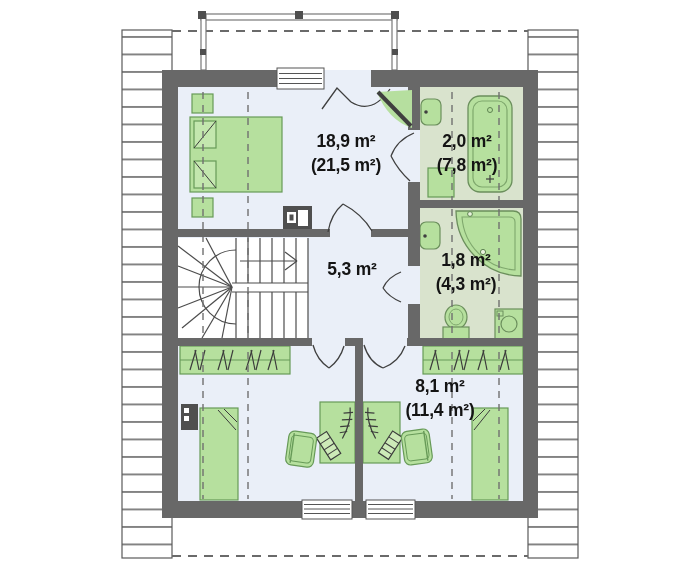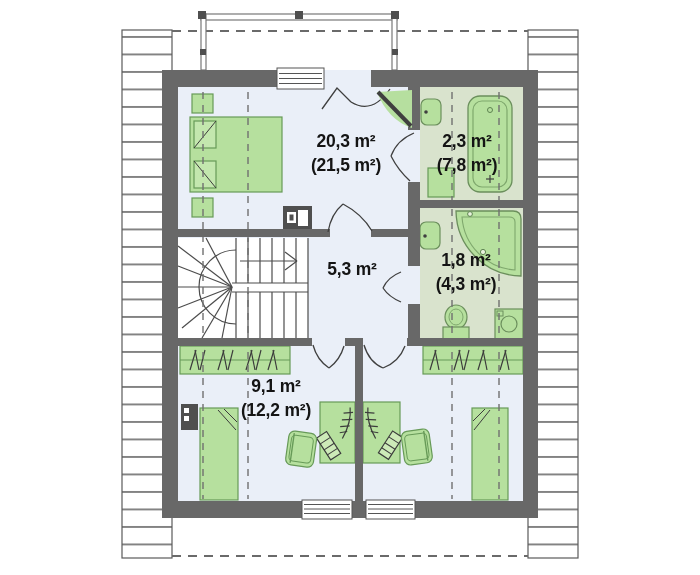--- a/index.html
+++ b/index.html
@@ -297,31 +297,31 @@
     <path d="M 313,345 Q 317,360 329,368"></path>
     <path d="M 329,368 Q 340,360 344,346"></path>
   </g>
   <g stroke="#3f3f3f" stroke-width="1.3" fill="none">
     <path d="M 364,345 Q 369,362 383,368"></path>
     <path d="M 383,368 Q 399,362 405,346"></path>
   </g>
 </svg>
 
 <div class="lbl" style="left:346px;top:129px">
-  <div>20,3 m²</div>
+  <div>18,9 m²</div>
   <div>(21,5 m²)</div>
 </div>
 <div class="lbl" style="left:467px;top:129px">
-  <div>2,3 m²</div>
+  <div>2,0 m²</div>
   <div>(7,8 m²)</div>
 </div>
 <div class="lbl" style="left:466px;top:248px">
   <div>1,8 m²</div>
   <div>(4,3 m²)</div>
 </div>
 <div class="lbl" style="left:352px;top:257px">
   <div>5,3 m²</div>
 </div>
-<div class="lbl" style="left:276px;top:374px">
-  <div>9,1 m²</div>
-  <div>(12,2 m²)</div>
+<div class="lbl" style="left:440px;top:374px">
+  <div>8,1 m²</div>
+  <div>(11,4 m²)</div>
 </div>
 </div>
 
 </body></html>

